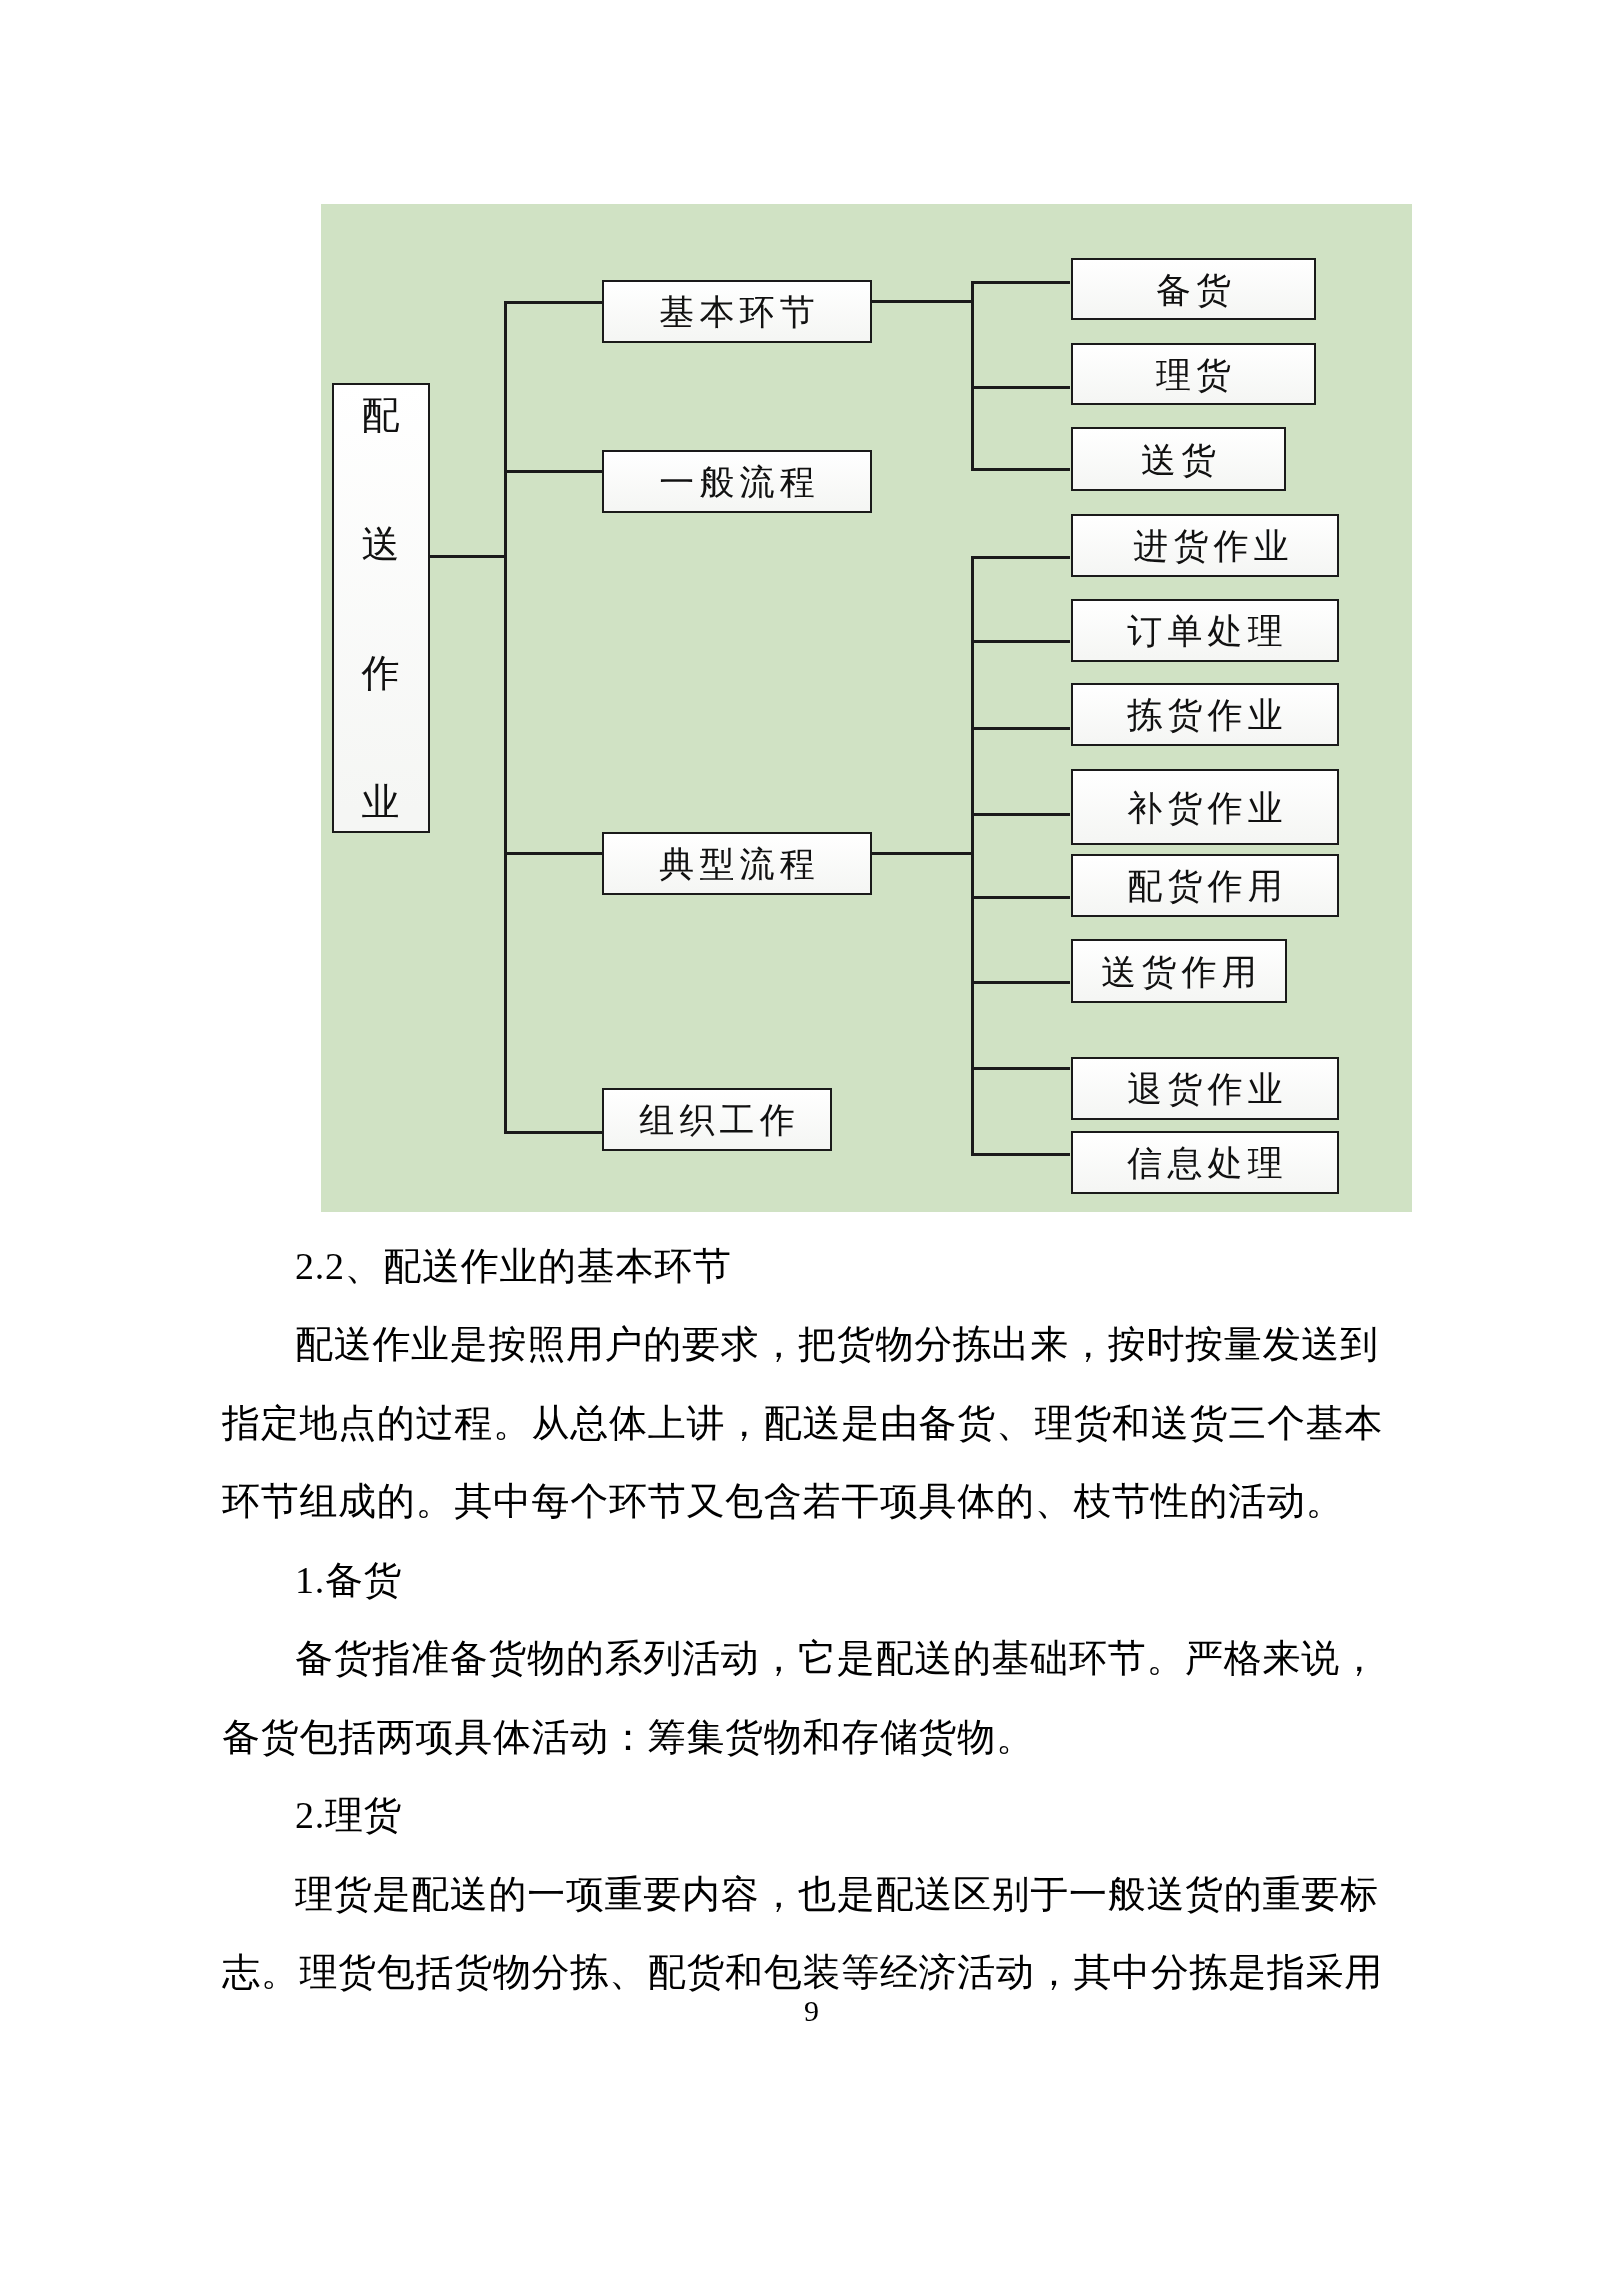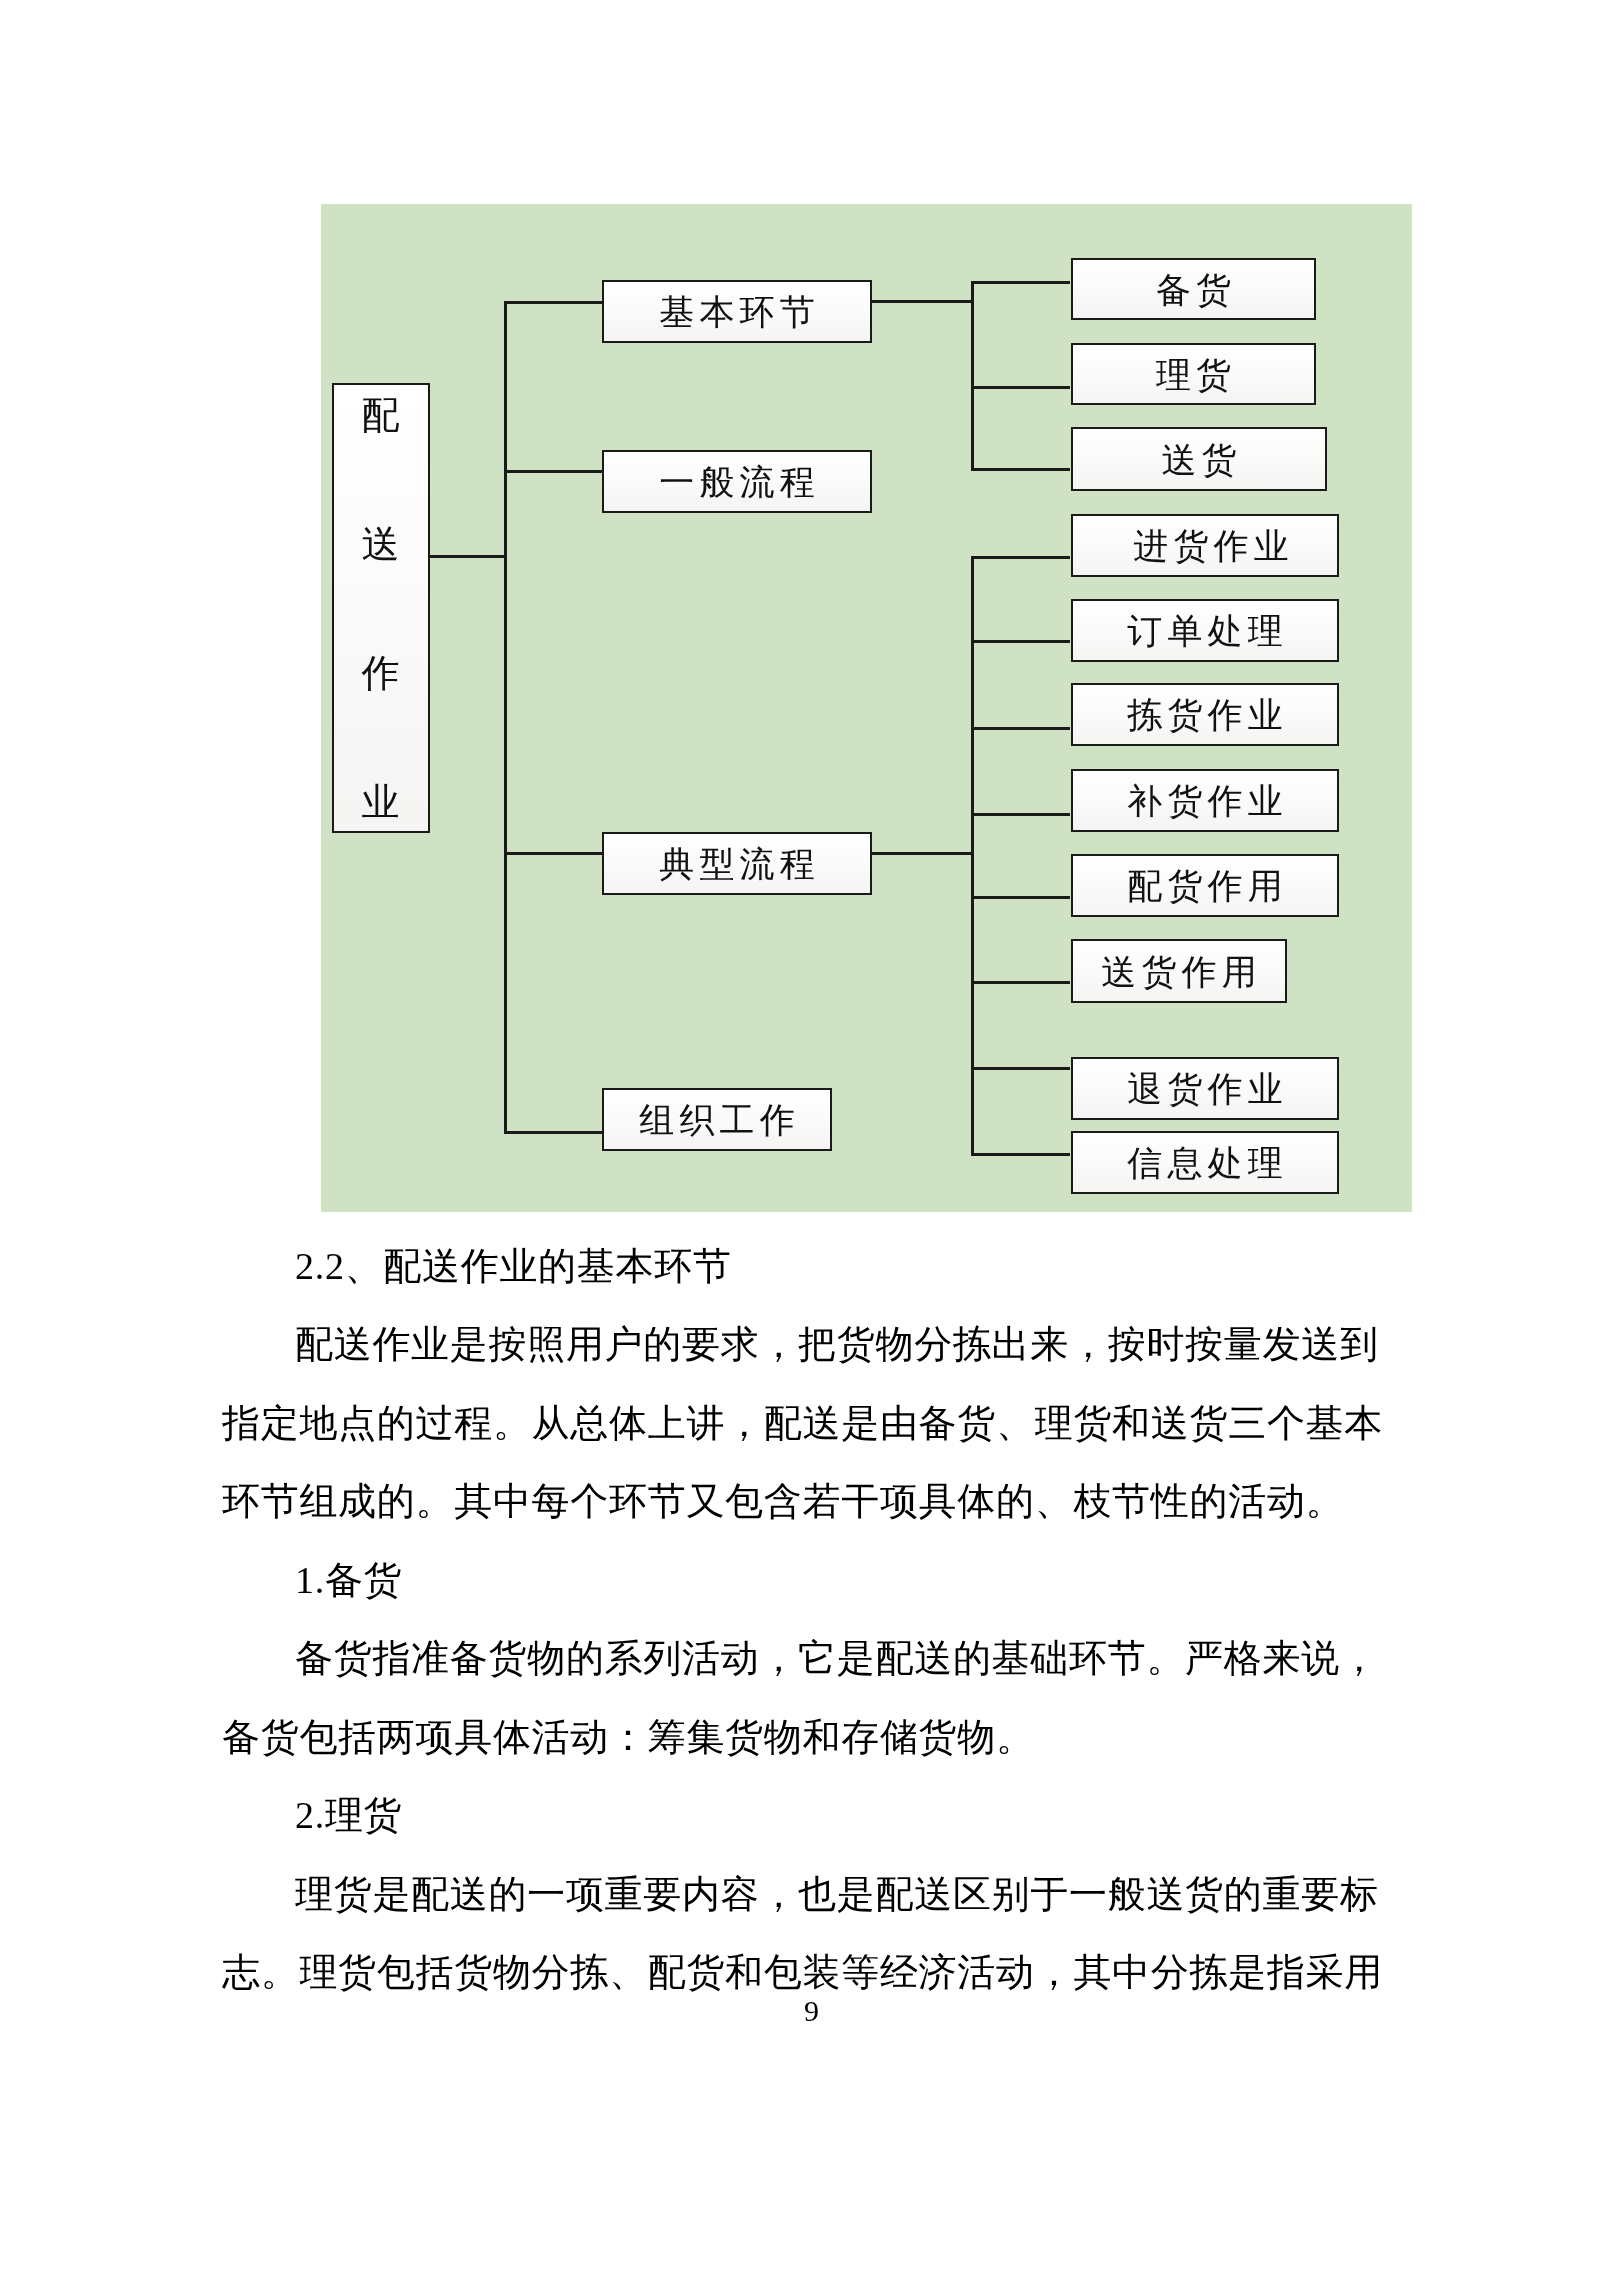--- a/index.html
+++ b/index.html
@@ -79,26 +79,26 @@
       <span>业</span>
     </div>
 
     <div class="dbox" style="left:281px; top:76px;  width:270px; height:63px;">基本环节</div>
     <div class="dbox" style="left:281px; top:246px;  width:270px; height:63px;">一般流程</div>
     <div class="dbox" style="left:281px; top:628px;  width:270px; height:63px;">典型流程</div>
     <div class="dbox" style="left:281px; top:884px; width:230px; height:63px;">组织工作</div>
 
     <div class="dbox" style="left:750px; top:54px;  width:245px; height:62px;">备货</div>
     <div class="dbox" style="left:750px; top:139px; width:245px; height:62px;">理货</div>
-    <div class="dbox" style="left:750px; top:223px; width:256px; height:64px;">送货</div>
+    <div class="dbox" style="left:750px; top:223px; width:215px; height:64px;">送货</div>
 
     <div class="dbox" style="left:750px; top:310px;  width:268px; height:63px;padding-left:12px;">进货作业</div>
     <div class="dbox" style="left:750px; top:395px;  width:268px; height:63px;">订单处理</div>
     <div class="dbox" style="left:750px; top:479px;  width:268px; height:63px;">拣货作业</div>
-    <div class="dbox" style="left:750px; top:565px;  width:268px; height:63px;">补货作业</div>
+    <div class="dbox" style="left:750px; top:565px;  width:268px; height:76px;">补货作业</div>
     <div class="dbox" style="left:750px; top:650px;  width:268px; height:63px;">配货作用</div>
     <div class="dbox" style="left:750px; top:735px; width:216px; height:64px;">送货作用</div>
     <div class="dbox" style="left:750px; top:821px; width:268px; height:63px;margin-top:32px;">退货作业</div>
     <div class="dbox" style="left:750px; top:927px; width:268px; height:63px;">信息处理</div>
 
     <div class="vline" style="left:183px; top:97px; height:832px;"></div>
     <div class="vline" style="left:650px; top:77px; height:190px;"></div>
     <div class="vline" style="left:650px; top:352px; height:600px;"></div>
 
     <div class="hline" style="left:109px; top:351px;  width:77px;"></div>

